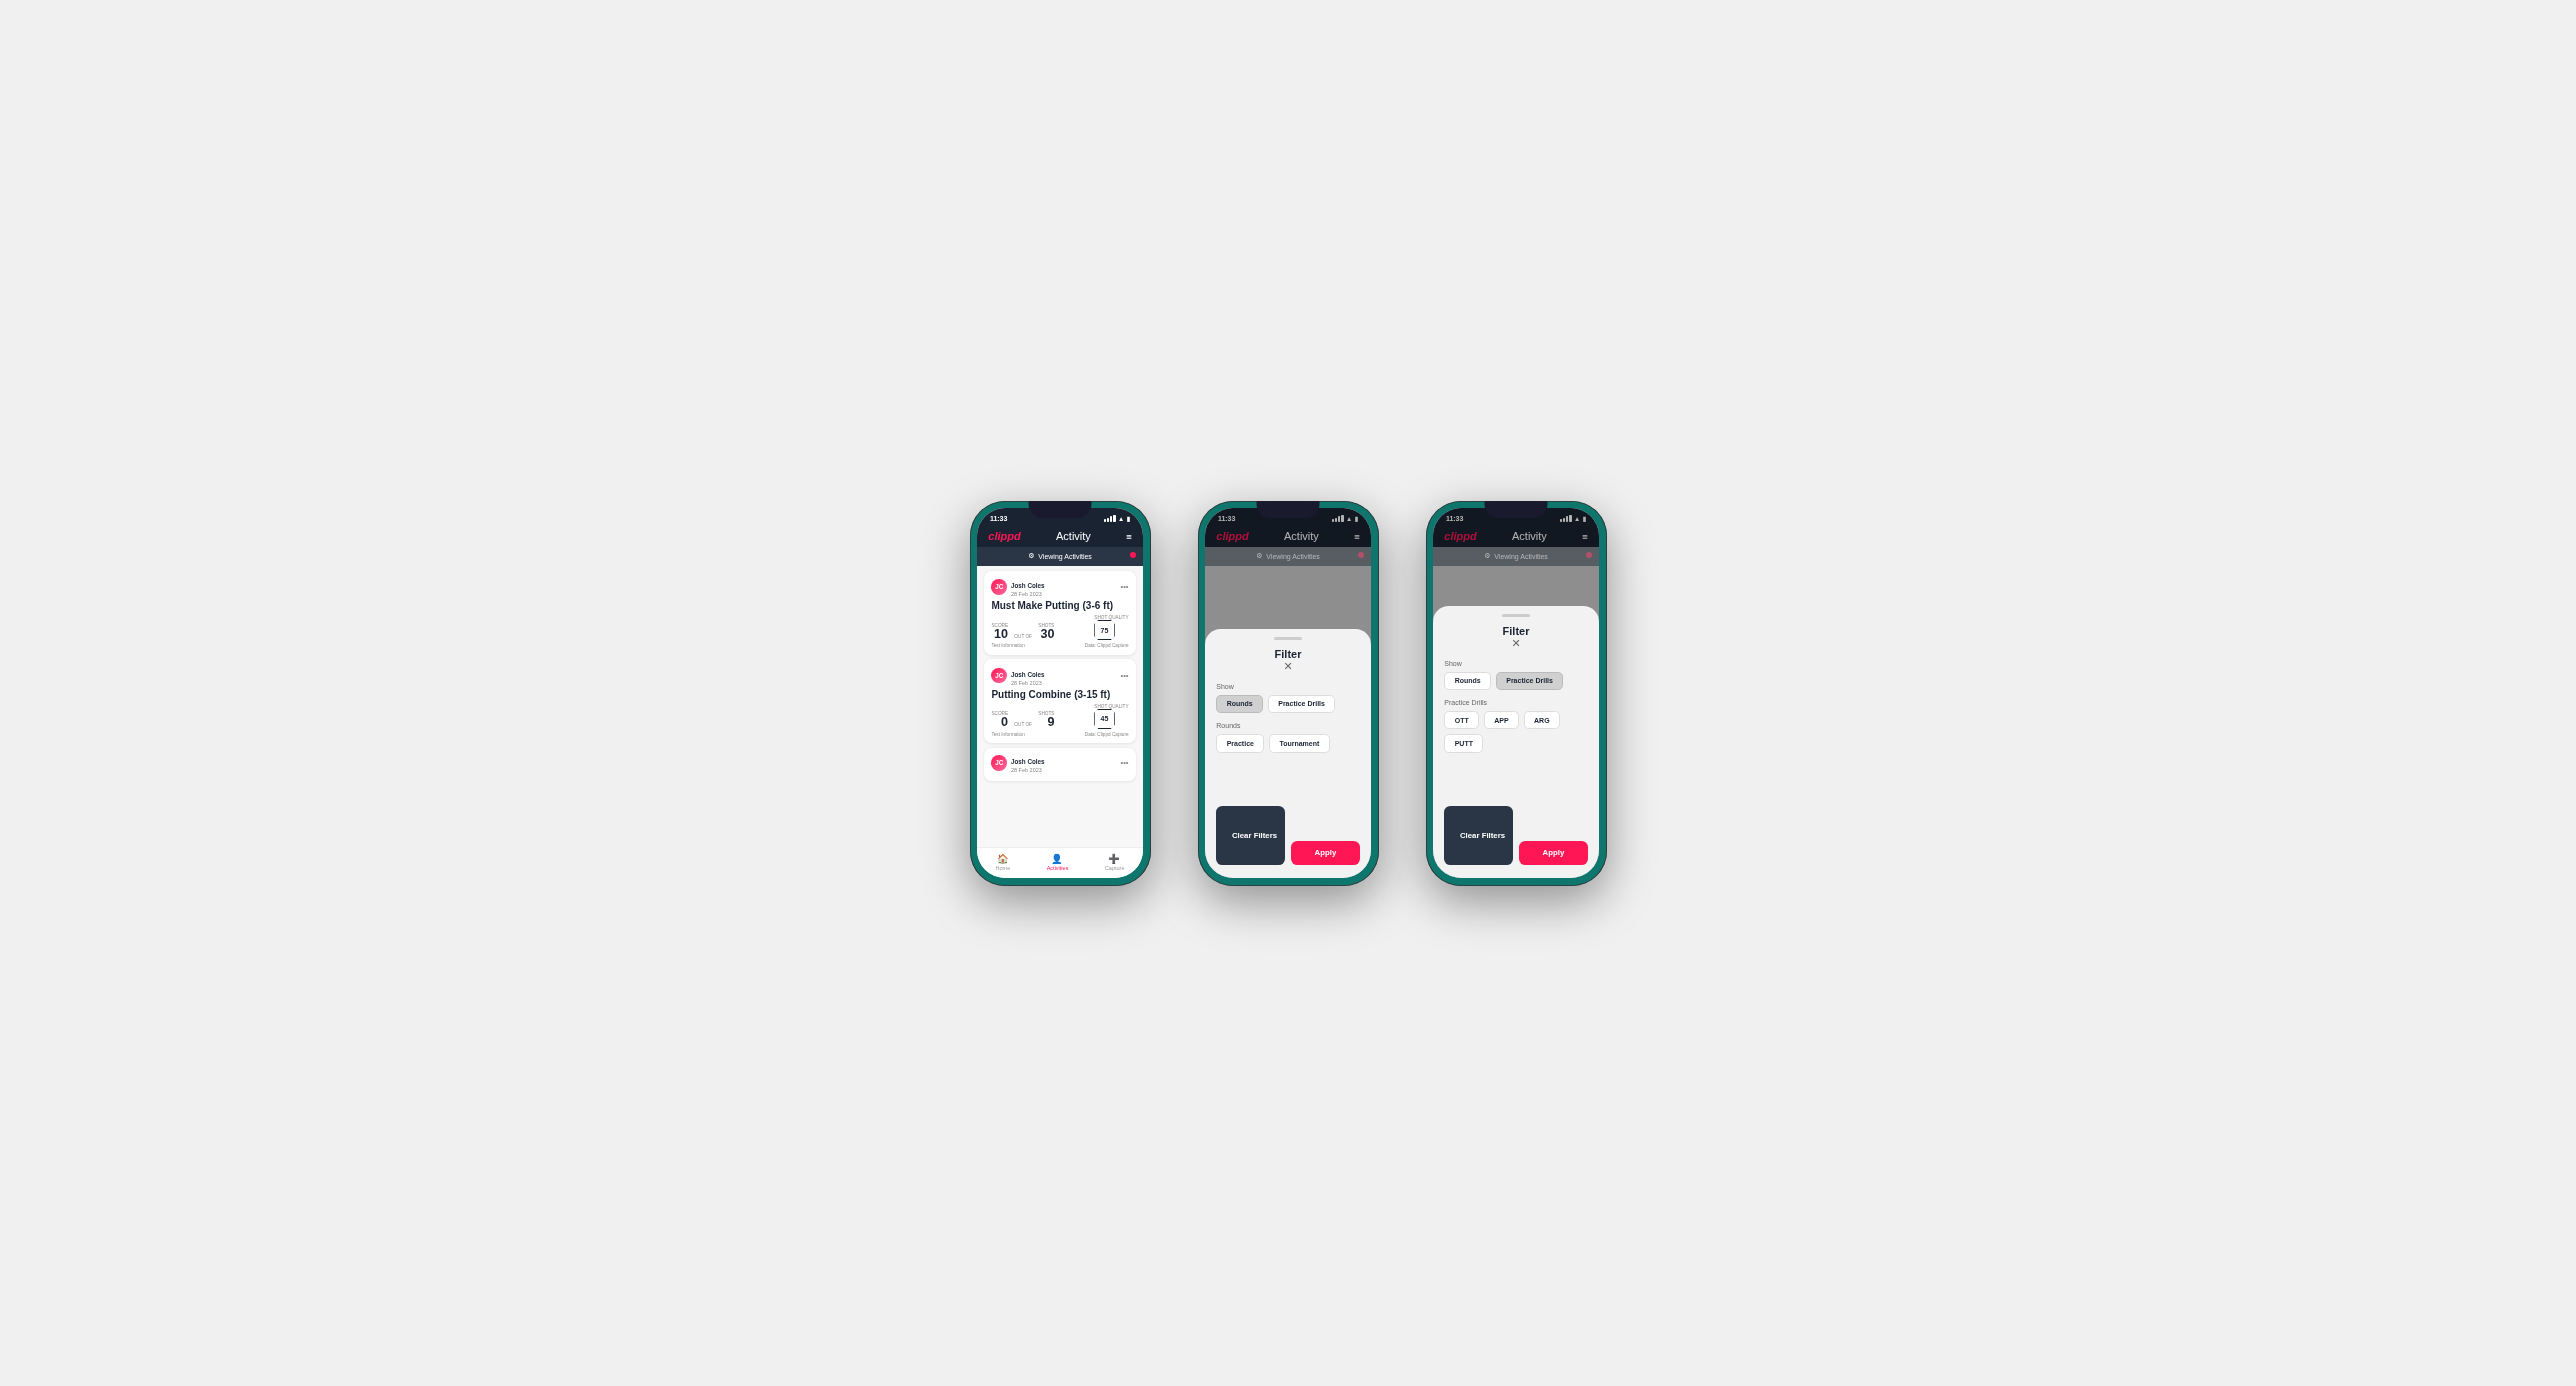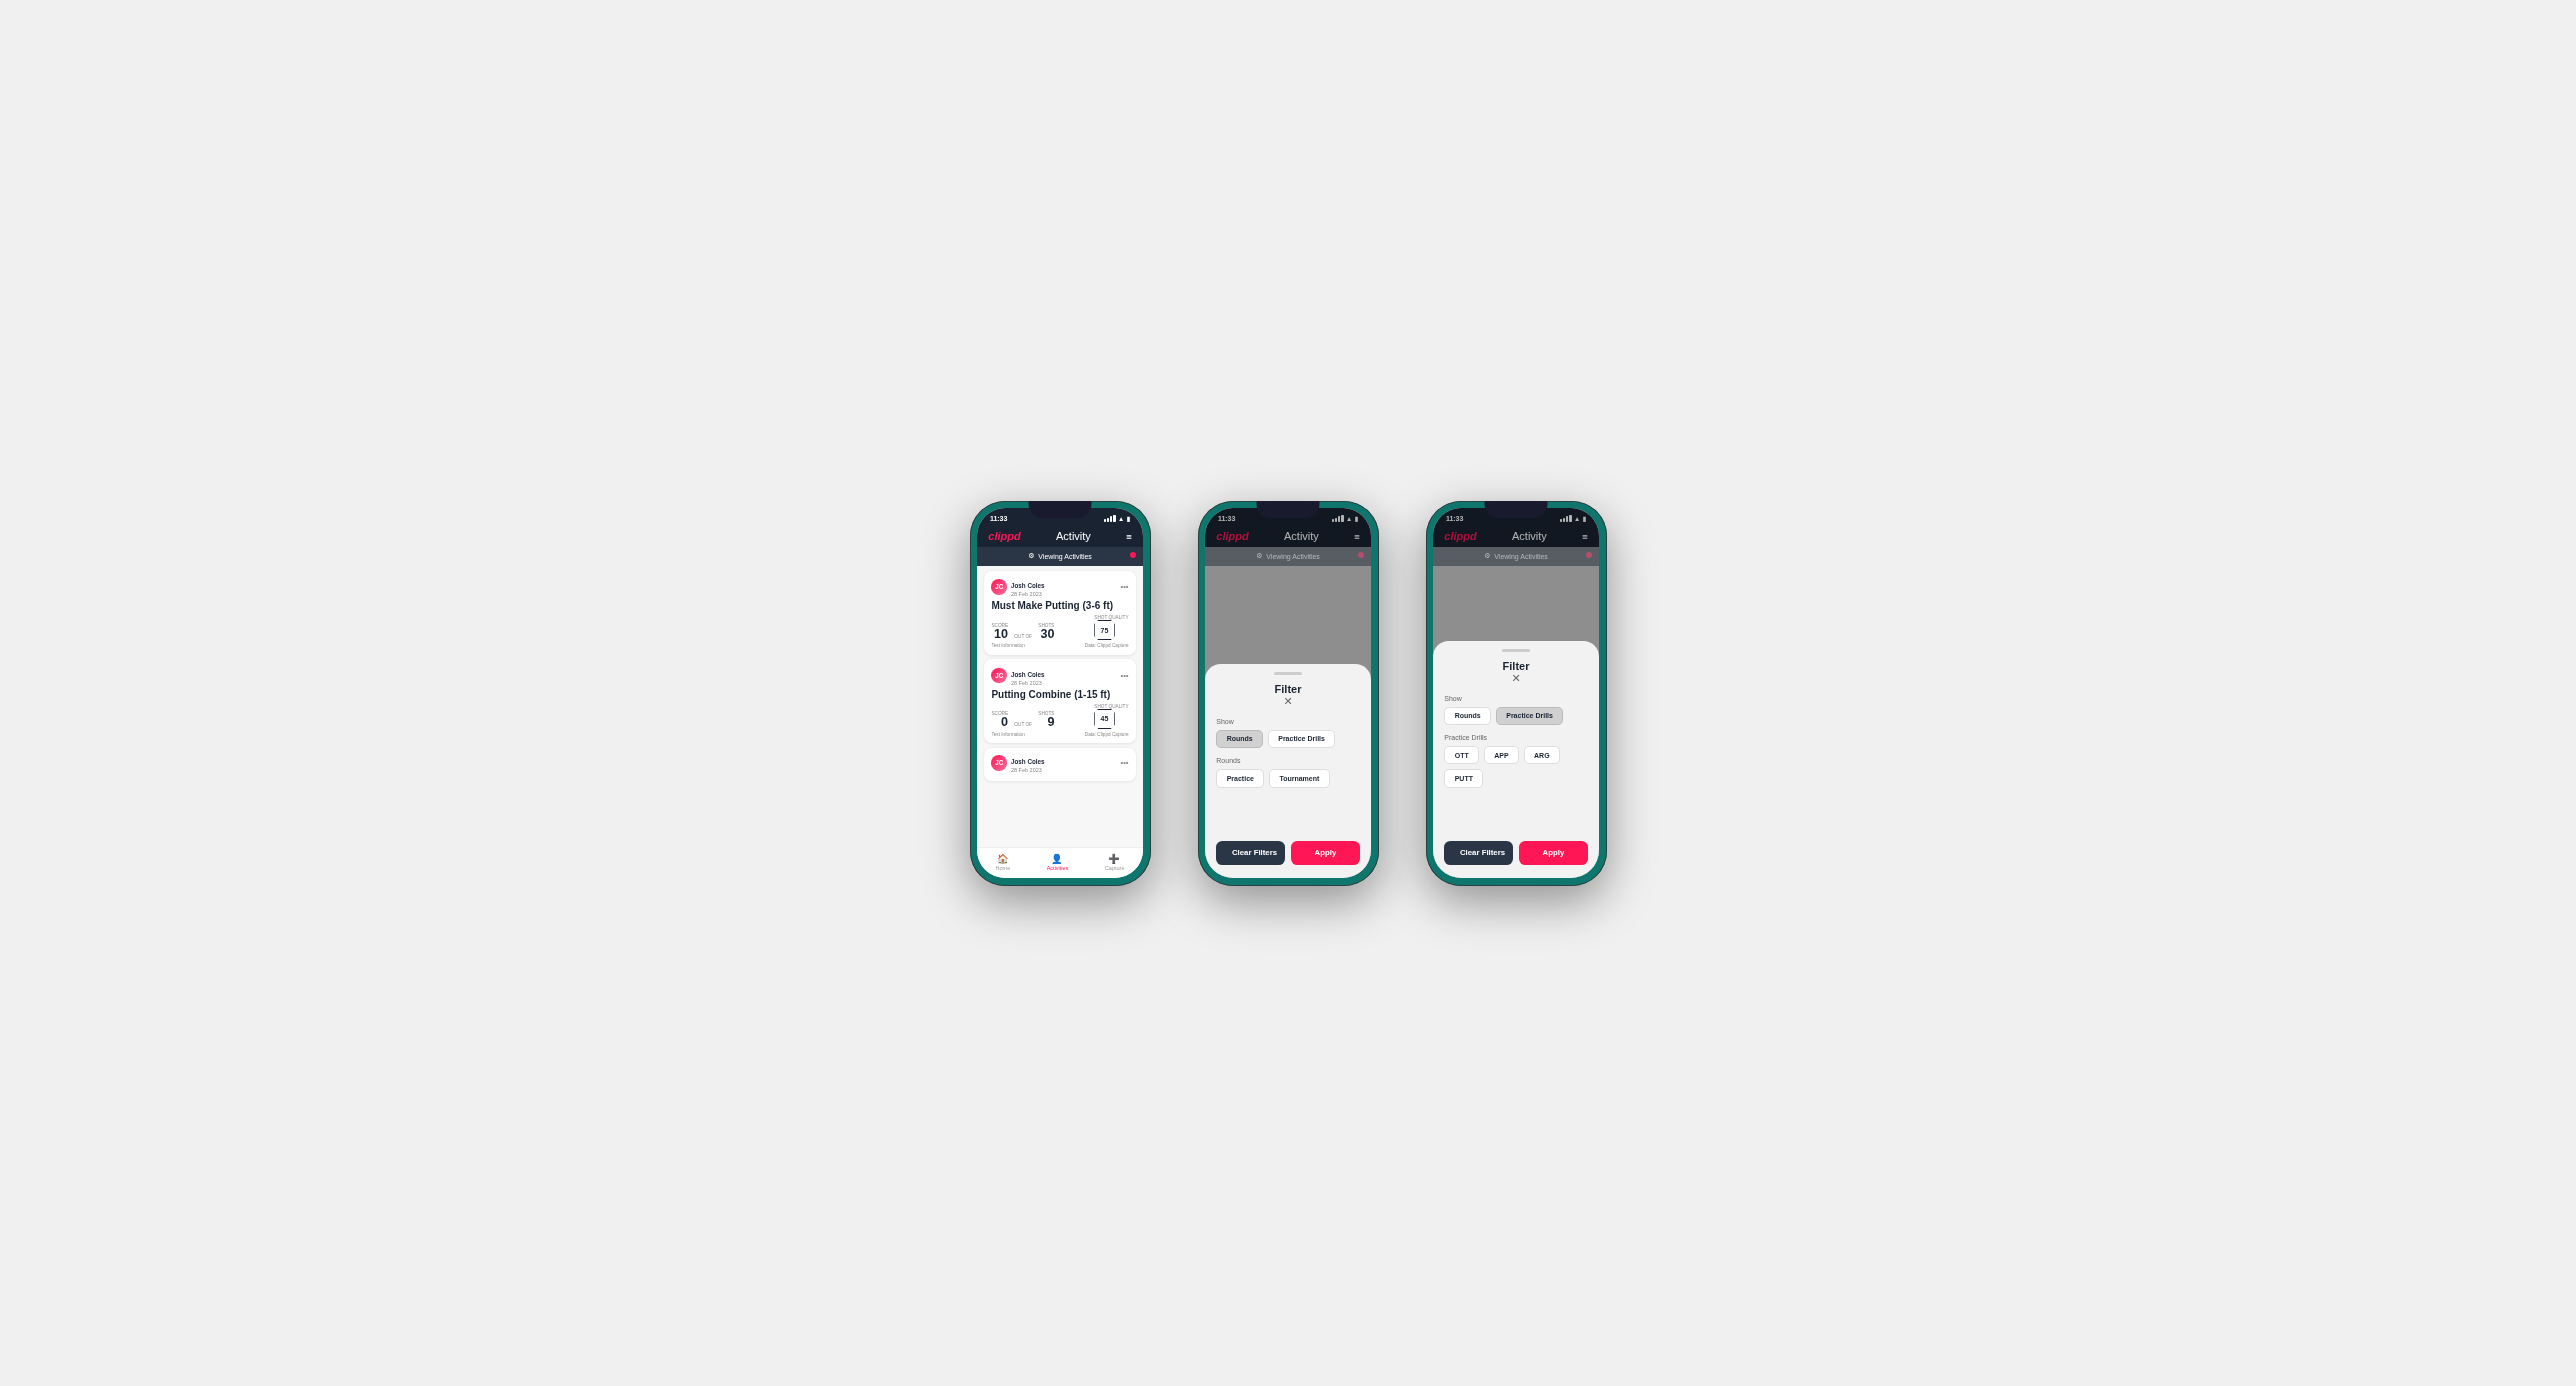--- a/index.html
+++ b/index.html
@@ -339,20 +339,21 @@
     .btn-apply {
       flex: 1;
       padding: 7.8px;
       background: #ff1654;
       color: #fff;
       border: none;
       border-radius: 6.3px;
       font-size: 7.8px;
       font-weight: 700;
       cursor: pointer;
+      margin-top: 35px;
     }
 
     .phone-screen {
       display: flex;
       flex-direction: column;
       height: 100%;
     }
   </style>
 </head>
 <body>
@@ -429,21 +430,21 @@
             <div class="card-header">
               <div class="user-info">
                 <div class="avatar">JC</div>
                 <div>
                   <span class="user-name">Josh Coles</span>
                   <span class="user-date">28 Feb 2023</span>
                 </div>
               </div>
               <span class="dots-menu">•••</span>
             </div>
-            <div class="activity-title">Putting Combine (1-15 ft)</div>
+            <div class="activity-title">Putting Combine (3-15 ft)</div>
             <div class="stats-row">
               <div>
                 <div class="stat-label">Score</div>
                 <div class="stat-value">0</div>
               </div>
               <span class="stat-outof">OUT OF</span>
               <div>
                 <div class="stat-label">Shots</div>
                 <div class="stat-value">9</div>
               </div>

